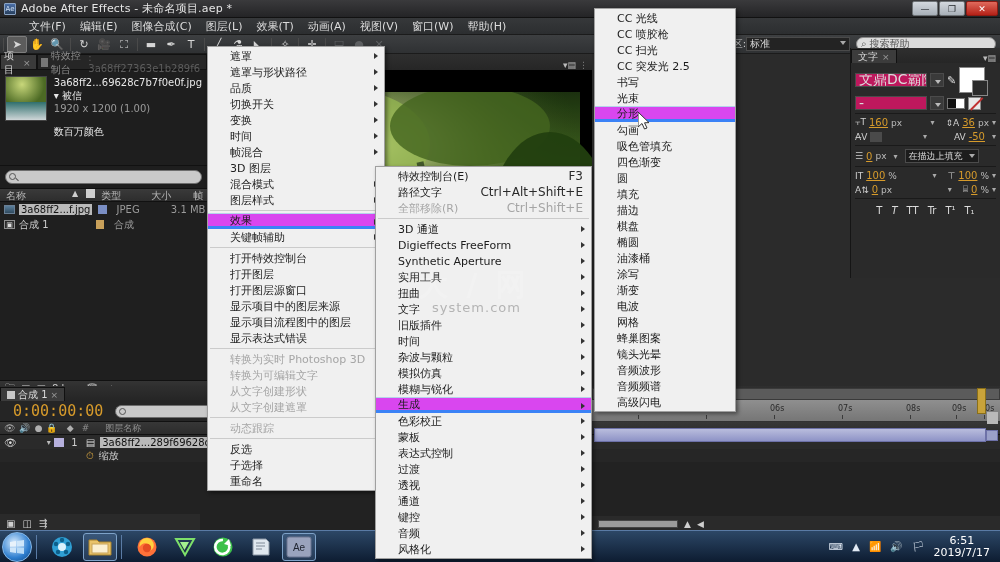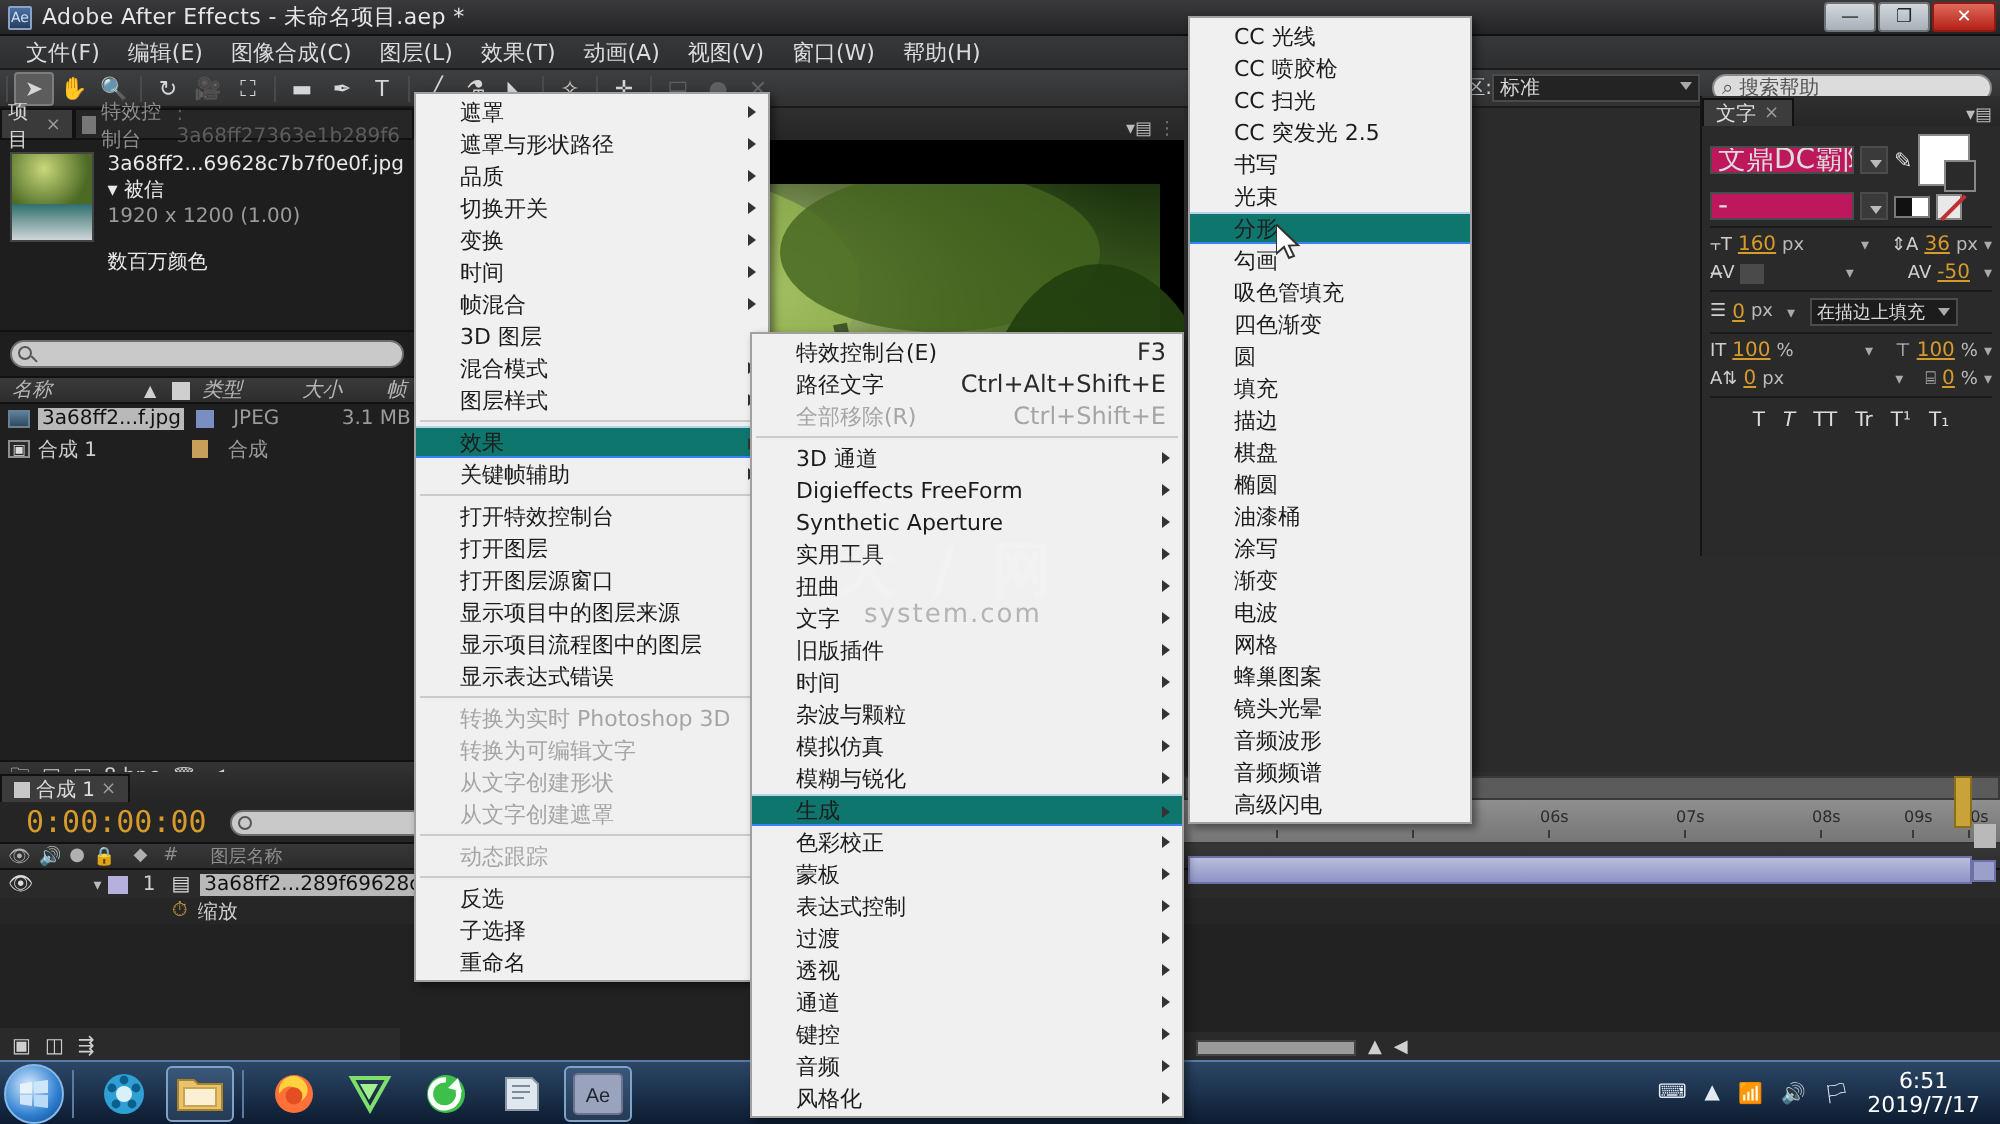--- a/index.html
+++ b/index.html
@@ -30,21 +30,21 @@
   .wbtn{ width:26px;height:15px;border:1px solid #6d7275;border-radius:2px;
     background:linear-gradient(#d3d8de,#a8b0b8); display:flex;align-items:center;justify-content:center;
     font-size:9px;color:#22262a;}
   .wbtn.close{ background:linear-gradient(#e06a5c,#b42117); border-color:#8e1b13; color:#fff; width:32px;}
 
   
   .menubar{
     position:absolute; left:0; top:18px; width:1000px; height:17px;
     background:linear-gradient(#36383a,#2c2e30);
     border-bottom:1px solid #1b1b1b;
-    display:flex; align-items:center; padding-left:6px;
+    display:flex; align-items:center; padding-left:22px;
   }
   .menubar .mi{ color:#dcdcdc; font-size:11px; padding:1px 7px; cursor:default; white-space:nowrap;}
 
   
   .toolbar{
     position:absolute; left:0; top:35px; width:1000px; height:19px;
     background:linear-gradient(#3d3f41,#2f3133);
     border-bottom:1px solid #1b1b1b;
     display:flex; align-items:center;
   }
@@ -83,21 +83,21 @@
   .metatext .dim2{ color:#9a9a9a;}
   .metatext .clr{ color:#e8e8e8; margin-top:10px;}
 
   .searchrow{ height:22px; display:flex; align-items:center; padding:0 5px; background:#1e1e1e;}
   .srch{ flex:1;height:14px;background:#c9c9c9;border:1px solid #6d6d6d;border-radius:7px;
       display:flex;align-items:center;padding-left:14px;color:#666;font-size:10px; position:relative;}
   .srch .mg{ position:absolute;left:3px;top:2px;width:7px;height:7px;border:1.3px solid #555;border-radius:50%;}
   .srch .mg:after{content:"";position:absolute;left:5px;top:5px;width:4px;height:1.3px;background:#555;transform:rotate(45deg);}
 
   .listhdr{ height:14px; background:linear-gradient(#3a3a3a,#2d2d2d); border-top:1px solid #111;
-     border-bottom:1px solid #111; display:flex; align-items:center; color:#b6b6b6; font-size:10px;font-style:italic;}
+     border-bottom:1px solid #111; display:flex; align-items:flex-start; color:#b6b6b6; font-size:10px;}
   .listhdr .c{ padding-left:6px; position:relative;}
   .filerow{ height:15px; display:flex; align-items:center; font-size:10px; color:#cdcdcd;}
   .filerow .nm{ width:96px; display:flex; align-items:center; gap:4px; padding-left:4px;}
   .filerow .nm .sel{ background:#b9b9b9; color:#111; padding:0 2px; }
   .filerow .ty{ width:60px; color:#9b9b9b;}
   .filerow .sz{ width:40px; color:#9b9b9b;}
   .ficon{ width:11px;height:9px;border:1px solid #6a7f94; background:linear-gradient(#5b7f9c,#2f4a5e); }
   .ficon.comp{ border-color:#8f8f8f; background:#2a2a2a; color:#ddd; font-size:7px; text-align:center; line-height:8px;}
   .swatch{ width:9px;height:9px; margin-left:6px;}
 
@@ -167,21 +167,21 @@
      border-right:3px solid transparent;border-top:4px solid #aaa;}
   .tstyles{ display:flex; justify-content:center; gap:9px; padding-top:6px; color:#dcdcdc; font-size:10px;}
 
   
   .menu{
     position:absolute; background:#f0f0f0; border:1px solid #a0a0a0;
     box-shadow:2px 2px 4px rgba(0,0,0,.45); font-size:11px; color:#1c1c1c; z-index:50;
     padding:1px 0;
   }
   .menu .row{ height:16px; display:flex; align-items:center; padding-left:22px; padding-right:8px; position:relative; white-space:nowrap;}
-  .menu .row.hl{ background:#0f766e; border-top:1px solid #b5d2ea; border-bottom:1px solid #3b82f6;}
+  .menu .row.hl{ background:#d946ef; border-top:1px solid #b5d2ea; border-bottom:3px solid #3b82f6;}
   .menu .row.dis{ color:#a5a5a5;}
   .menu .row .arrow{ position:absolute; right:6px; top:5px; width:0;height:0;
      border-top:3.5px solid transparent;border-bottom:3.5px solid transparent;border-left:4px solid #333;}
   .menu .row .acc{ margin-left:auto; padding-left:22px; color:#2a2a2a; font-size:12px;}
   .menu .row.dis .acc{ color:#a5a5a5;}
   .menu .sep{ height:1px; background:#cbcbcb; margin:2px 2px;}
 
   #menu-layer{ left:207px; top:46px; width:178px; }
   #menu-effect{ left:375px; top:166px; width:217px; }
   #menu-generate{ left:594px; top:8px; width:142px; }

